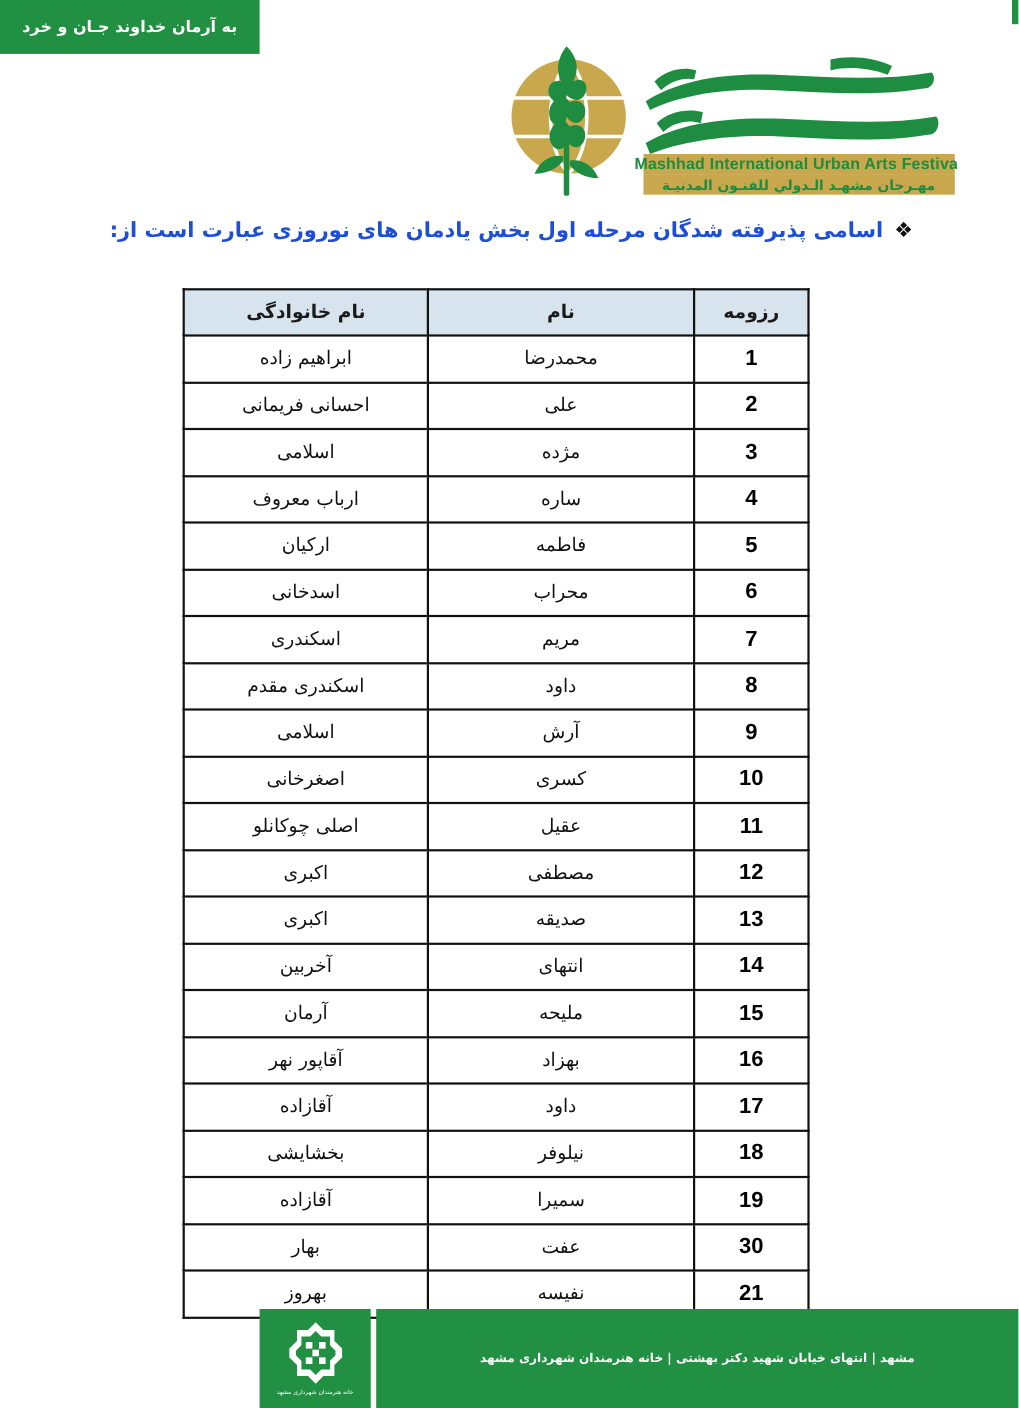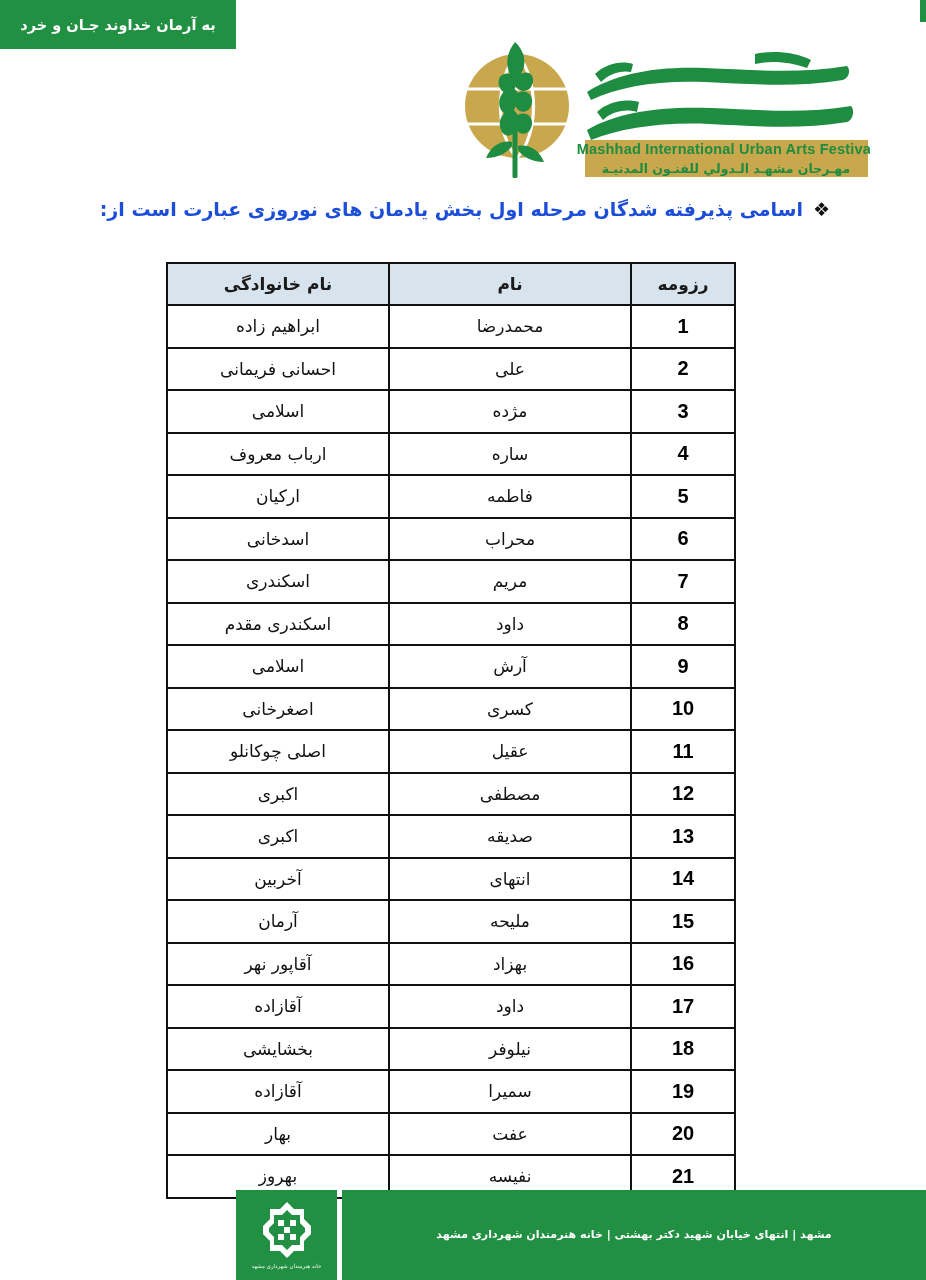--- a/index.html
+++ b/index.html
@@ -332,21 +332,21 @@
           <td class="cell-num">18</td>
           <td class="cell-name">نیلوفر</td>
           <td class="cell-name">بخشایشی</td>
         </tr>
         <tr>
           <td class="cell-num">19</td>
           <td class="cell-name">سمیرا</td>
           <td class="cell-name">آقازاده</td>
         </tr>
         <tr>
-          <td class="cell-num">20</td>
+          <td class="cell-num">30</td>
           <td class="cell-name">عفت</td>
           <td class="cell-name">بهار</td>
         </tr>
         <tr>
           <td class="cell-num">21</td>
           <td class="cell-name">نفیسه</td>
           <td class="cell-name">بهروز</td>
         </tr>
       </tbody>
   </table>

